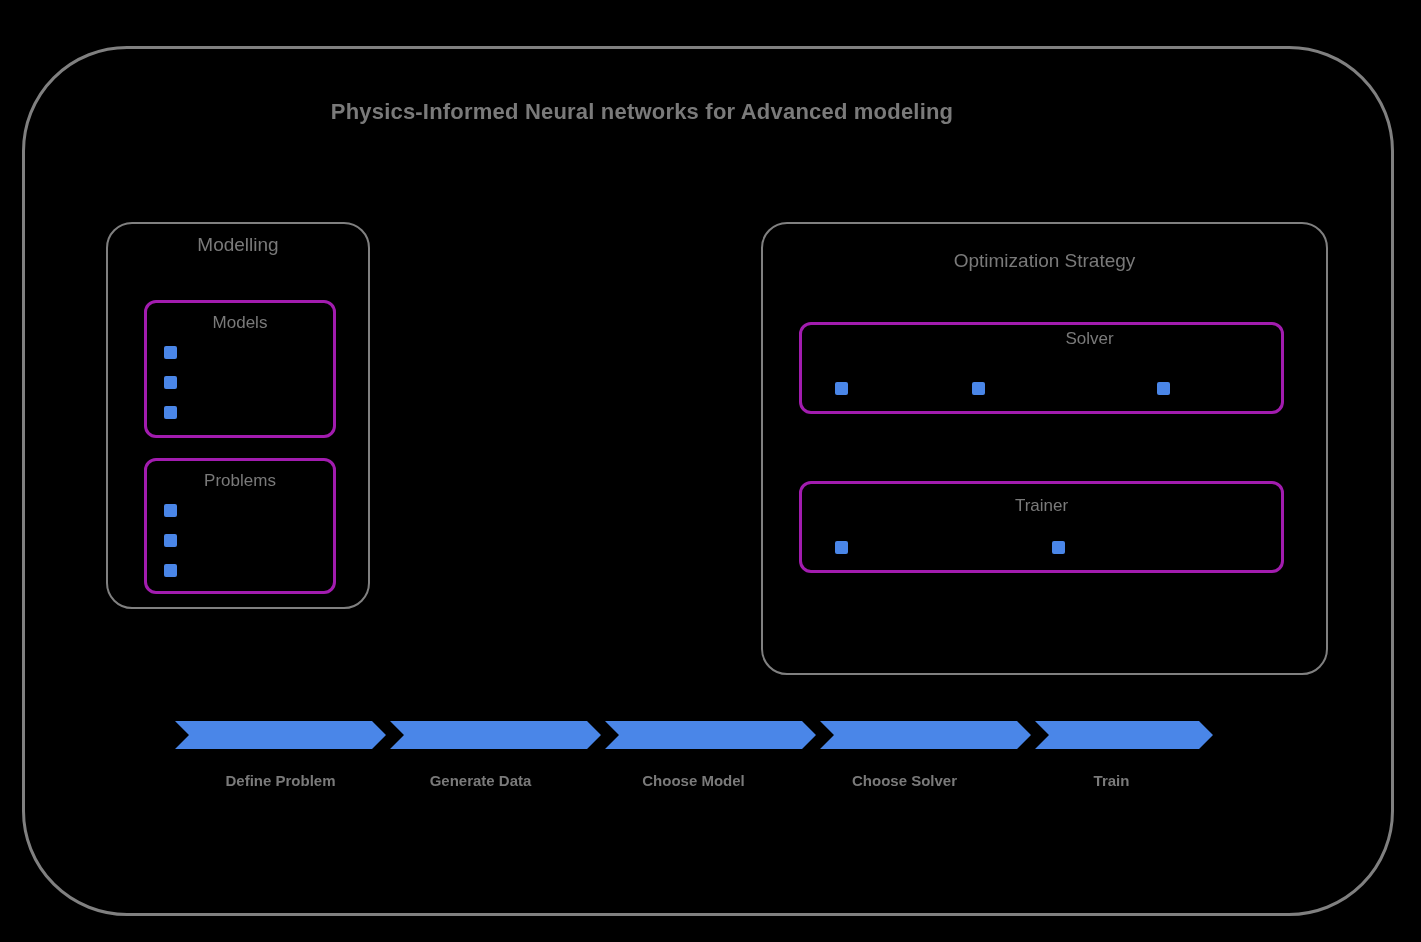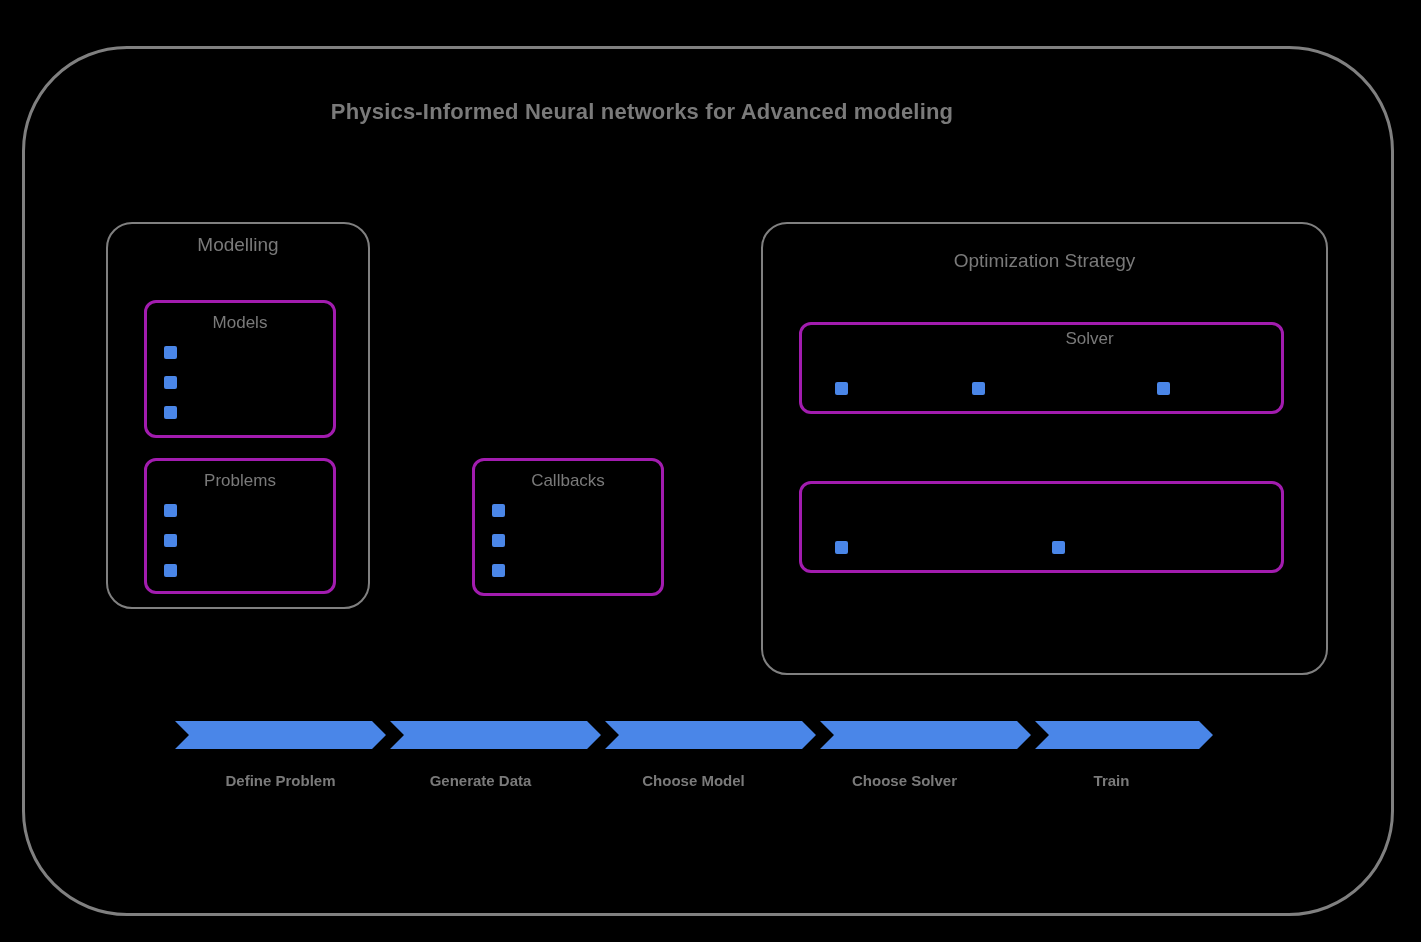--- a/index.html
+++ b/index.html
@@ -160,39 +160,34 @@
 
   <div class="sub-box" style="left:144px; top:458px; width:192px; height:136px;">
     <div class="sub-title" style="top:10px;">Problems</div>
     <span class="bullet" style="left:17px; top:43px;"></span>
     <span class="bullet" style="left:17px; top:73px;"></span>
     <span class="bullet" style="left:17px; top:103px;"></span>
   </div>
 
 
 
-  <div class="sub-box" style="left:472px; top:458px; width:192px; height:138px;">
-    <div class="sub-title" style="top:10px;">Callbacks</div>
-    <span class="bullet" style="left:17px; top:43px;"></span>
-    <span class="bullet" style="left:17px; top:73px;"></span>
-    <span class="bullet" style="left:17px; top:103px;"></span>
-  </div>
 
   <div class="group-box" style="left:761px; top:222px; width:567px; height:453px;">
     <div class="group-title" style="top:26px;">Optimization Strategy</div>
   </div>
 
   <div class="sub-box" style="left:799px; top:322px; width:485px; height:92px;">
     <div class="sub-title" style="top:4px;padding-left:48px;">Solver</div>
     <span class="bullet" style="left:33px;  top:57px;"></span>
     <span class="bullet" style="left:170px; top:57px;"></span>
     <span class="bullet" style="left:355px; top:57px;"></span>
   </div>
 
   <div class="sub-box" style="left:799px; top:481px; width:485px; height:92px;">
+    <div class="sub-title" style="top:12px;">Trainer</div>
     <span class="bullet" style="left:33px;  top:57px;"></span>
     <span class="bullet" style="left:250px; top:57px;"></span>
   </div>
 
   <div class="pipeline">
     <div class="chevron chev-first" style="left:0px;   width:211px;"></div>
     <div class="chevron chev-mid" style="left:215px; width:211px;"></div>
     <div class="chevron chev-mid" style="left:430px; width:211px;"></div>
     <div class="chevron chev-mid" style="left:645px; width:211px;"></div>
     <div class="chevron chev-last" style="left:860px; width:178px;"></div>

